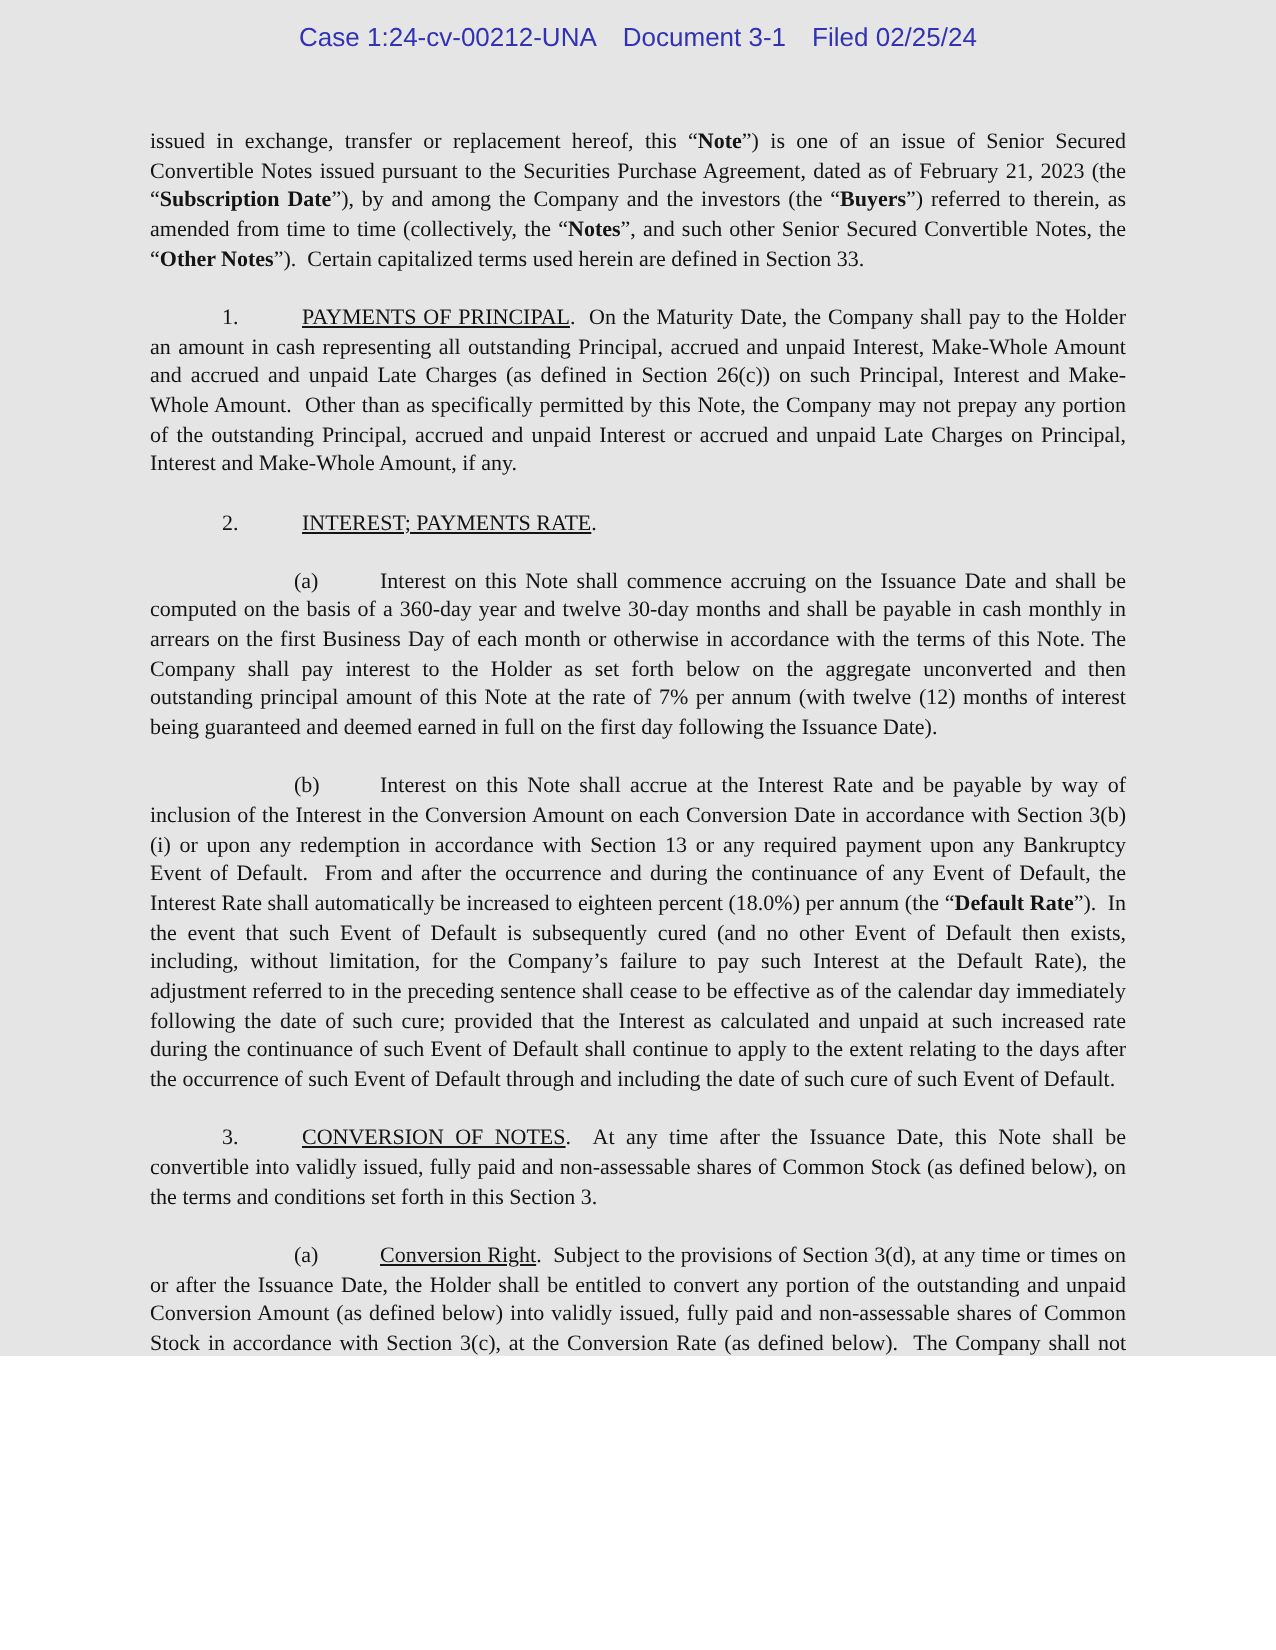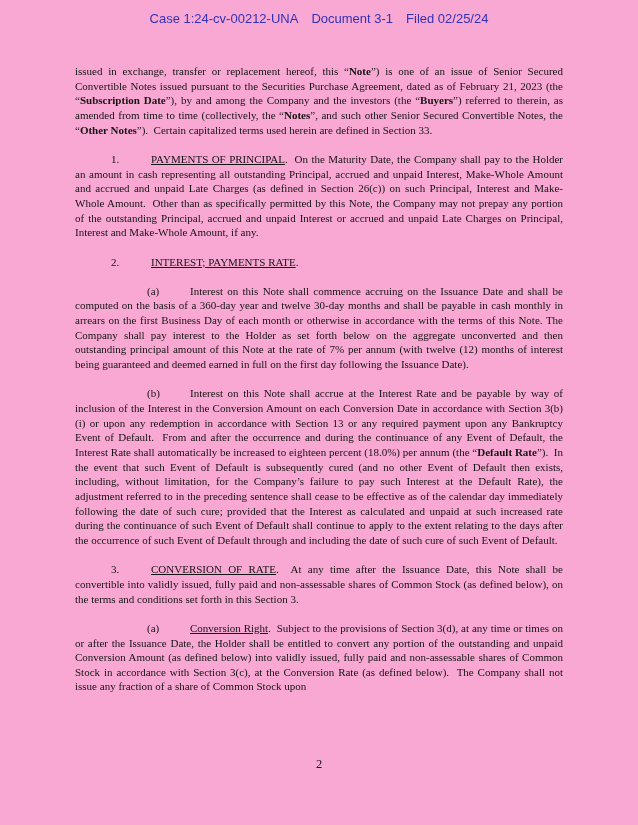--- a/index.html
+++ b/index.html
@@ -1,19 +1,19 @@
 <!DOCTYPE html>
 <html><head>
 <meta charset="utf-8">
 <style>
   html, body { margin:0; padding:0; background:#ffffff; }
   .page {
     position:relative;
-    width:638px; height:825px;
-    background:#f9a8d4;
+    width:638px; height:678px;
+    background:#e5e5e5;
     font-family:"Liberation Serif", serif;
     color:#141414;
     overflow:hidden;
     box-sizing:border-box;
   }
   .court-header {
     position:absolute; top:11px; left:0; right:0;
     display:flex; justify-content:center; gap:13px;
     font-family:"Liberation Sans", sans-serif;
     font-size:13px; line-height:15px;
@@ -47,19 +47,19 @@
     <span>Document 3-1</span>
     <span>Filed 02/25/24</span>
   </div>
 
   <div class="content">
       <p class="para none"><span>issued in exchange, transfer or replacement hereof, this “</span><span class="b">Note</span><span>”) is one of an issue of Senior Secured Convertible Notes issued pursuant to the Securities Purchase Agreement, dated as of February 21, 2023 (the “</span><span class="b">Subscription Date</span><span>”), by and among the Company and the investors (the “</span><span class="b">Buyers</span><span>”) referred to therein, as amended from time to time (collectively, the “</span><span class="b">Notes</span><span>”, and such other Senior Secured Convertible Notes, the “</span><span class="b">Other Notes</span><span>”).&nbsp; Certain capitalized terms used herein are defined in Section 33.</span></p>
       <p class="para section"><span class="plabel section">1.</span><span class="u">PAYMENTS OF PRINCIPAL</span><span>.&nbsp; On the Maturity Date, the Company shall pay to the Holder an amount in cash representing all outstanding Principal, accrued and unpaid Interest, Make-Whole Amount and accrued and unpaid Late Charges (as defined in Section 26(c)) on such Principal, Interest and Make-Whole Amount.&nbsp; Other than as specifically permitted by this Note, the Company may not prepay any portion of the outstanding Principal, accrued and unpaid Interest or accrued and unpaid Late Charges on Principal, Interest and Make-Whole Amount, if any.</span></p>
       <p class="para section"><span class="plabel section">2.</span><span class="u">INTEREST; PAYMENTS RATE</span><span>.</span></p>
       <p class="para sub"><span class="plabel sub">(a)</span><span>Interest on this Note shall commence accruing on the Issuance Date and shall be computed on the basis of a 360-day year and twelve 30-day months and shall be payable in cash monthly in arrears on the first Business Day of each month or otherwise in accordance with the terms of this Note. The Company shall pay interest to the Holder as set forth below on the aggregate unconverted and then outstanding principal amount of this Note at the rate of 7% per annum (with twelve (12) months of interest being guaranteed and deemed earned in full on the first day following the Issuance Date).</span></p>
       <p class="para sub"><span class="plabel sub">(b)</span><span>Interest on this Note shall accrue at the Interest Rate and be payable by way of inclusion of the Interest in the Conversion Amount on each Conversion Date in accordance with Section 3(b)(i) or upon any redemption in accordance with Section 13 or any required payment upon any Bankruptcy Event of Default.&nbsp; From and after the occurrence and during the continuance of any Event of Default, the Interest Rate shall automatically be increased to eighteen percent (18.0%) per annum (the “</span><span class="b">Default Rate</span><span>”).&nbsp; In the event that such Event of Default is subsequently cured (and no other Event of Default then exists, including, without limitation, for the Company’s failure to pay such Interest at the Default Rate), the adjustment referred to in the preceding sentence shall cease to be effective as of the calendar day immediately following the date of such cure; provided that the Interest as calculated and unpaid at such increased rate during the continuance of such Event of Default shall continue to apply to the extent relating to the days after the occurrence of such Event of Default through and including the date of such cure of such Event of Default.</span></p>
-      <p class="para section"><span class="plabel section">3.</span><span class="u">CONVERSION OF RATE</span><span>.&nbsp; At any time after the Issuance Date, this Note shall be convertible into validly issued, fully paid and non-assessable shares of Common Stock (as defined below), on the terms and conditions set forth in this Section 3.</span></p>
+      <p class="para section"><span class="plabel section">3.</span><span class="u">CONVERSION OF NOTES</span><span>.&nbsp; At any time after the Issuance Date, this Note shall be convertible into validly issued, fully paid and non-assessable shares of Common Stock (as defined below), on the terms and conditions set forth in this Section 3.</span></p>
       <p class="para sub"><span class="plabel sub">(a)</span><span class="u">Conversion Right</span><span>.&nbsp; Subject to the provisions of Section 3(d), at any time or times on or after the Issuance Date, the Holder shall be entitled to convert any portion of the outstanding and unpaid Conversion Amount (as defined below) into validly issued, fully paid and non-assessable shares of Common Stock in accordance with Section 3(c), at the Conversion Rate (as defined below).&nbsp; The Company shall not issue any fraction of a share of Common Stock upon</span></p>
     </div>
 
   <div class="page-number">2</div>
 
 </div>
 
 </body></html>

